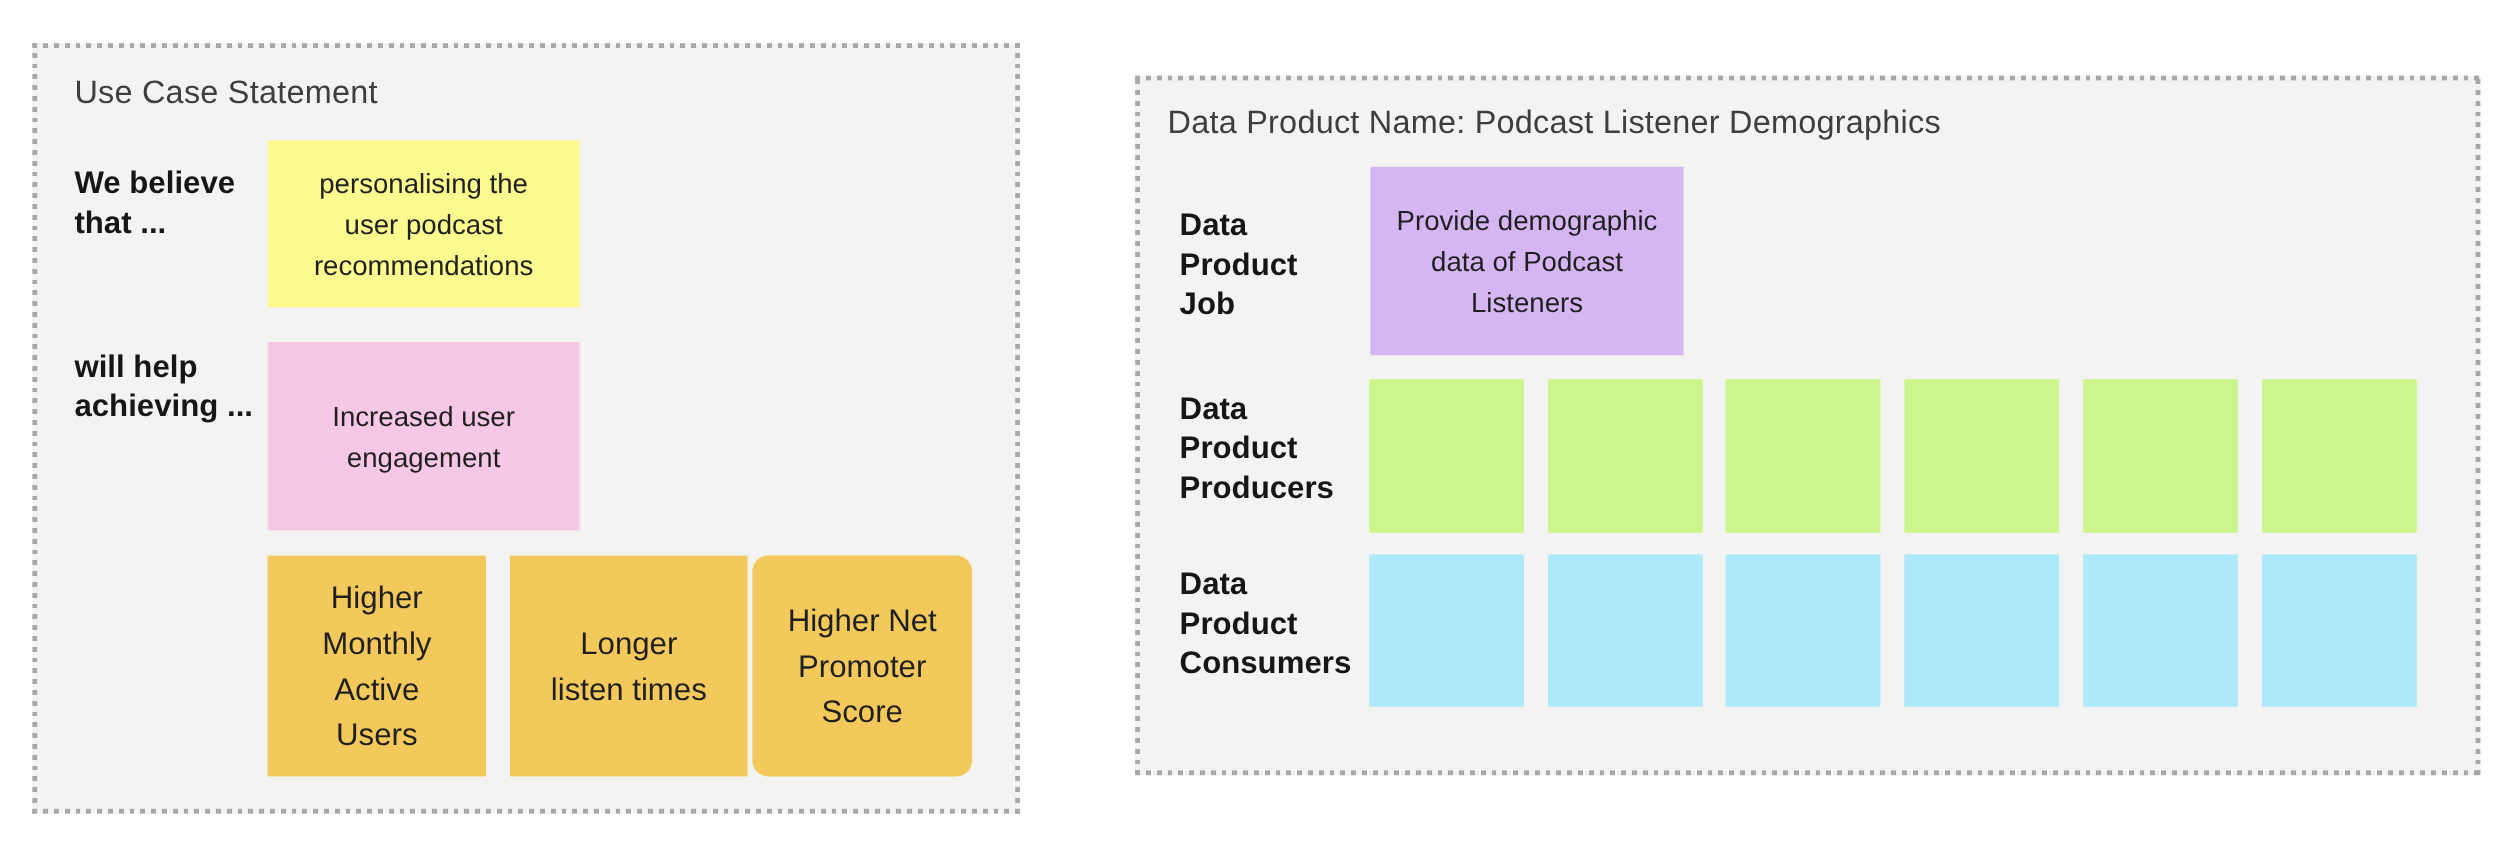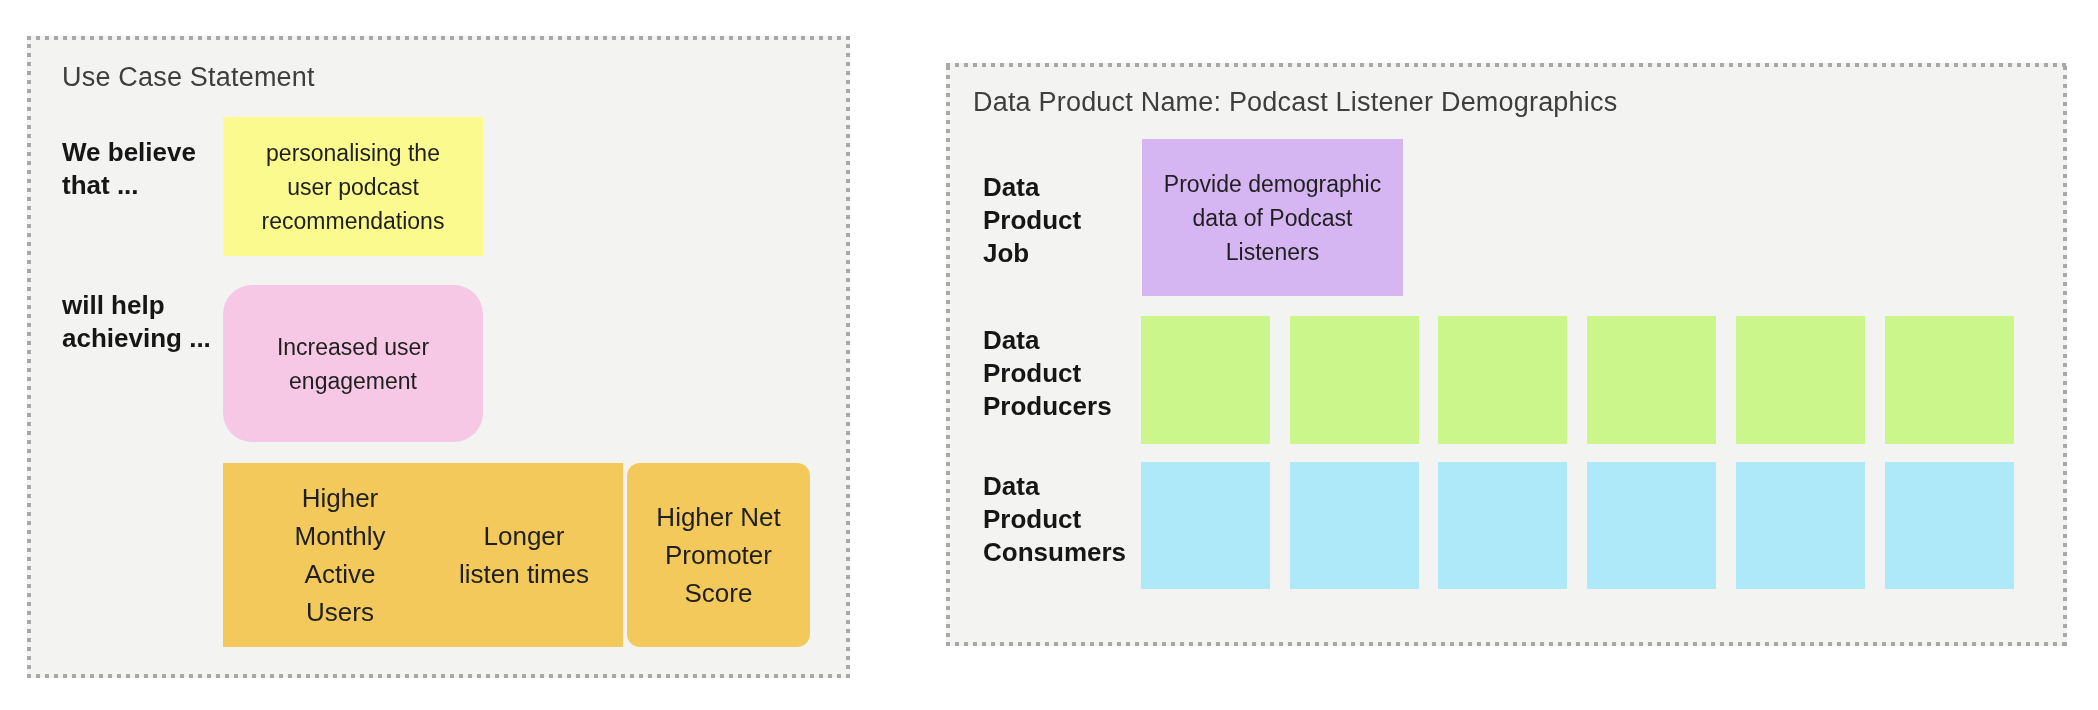--- a/index.html
+++ b/index.html
@@ -34,33 +34,33 @@
 
   .sticky{
     position:absolute;
     display:flex;align-items:center;justify-content:center;
     text-align:center;color:#1f1f1f;
     font-size:23px;line-height:34px;white-space:pre-line;
   }
   .sticky.lg{font-size:26px;line-height:38px;}
 
   .yellow{background:#FAFA8E;}
-  .pink{background:#F6C8E5;border-radius:29px;}
+  .pink{background:#F6C8E5;}
   .orange{background:#F2C95A;}
   .purple{background:#D6B5F3;}
   .green{background:#CBF68C;}
   .cyan{background:#ADE9F8;}
 
   
   .lbl-believe{left:35px;top:100px;}
   .lbl-achieve{left:35px;top:253px;}
   .lbl-know{left:35px;top:428px;}
   .stk-believe{left:196px;top:81px;width:260px;height:139px;}
   .stk-achieve{left:196px;top:249px;width:260px;height:157px;}
-  .stk-metric-1{left:196px;top:427px;width:182px;height:184px;padding-left:26px;}
+  .stk-metric-1{left:196px;top:427px;width:182px;height:184px;}
   .stk-metric-2{left:398px;top:427px;width:198px;height:184px;}
   .stk-metric-3{left:600px;top:427px;width:183px;height:184px;border-radius:13px;}
 
   
   .lbl-job{left:37px;top:108px;}
   .lbl-producers{left:37px;top:261px;}
   .lbl-consumers{left:37px;top:407px;}
   .stk-job{left:196px;top:76px;width:261px;height:157px;}
   .producer-stk{top:253px;width:129px;height:128px;}
   .consumer-stk{top:399px;width:129px;height:127px;}

